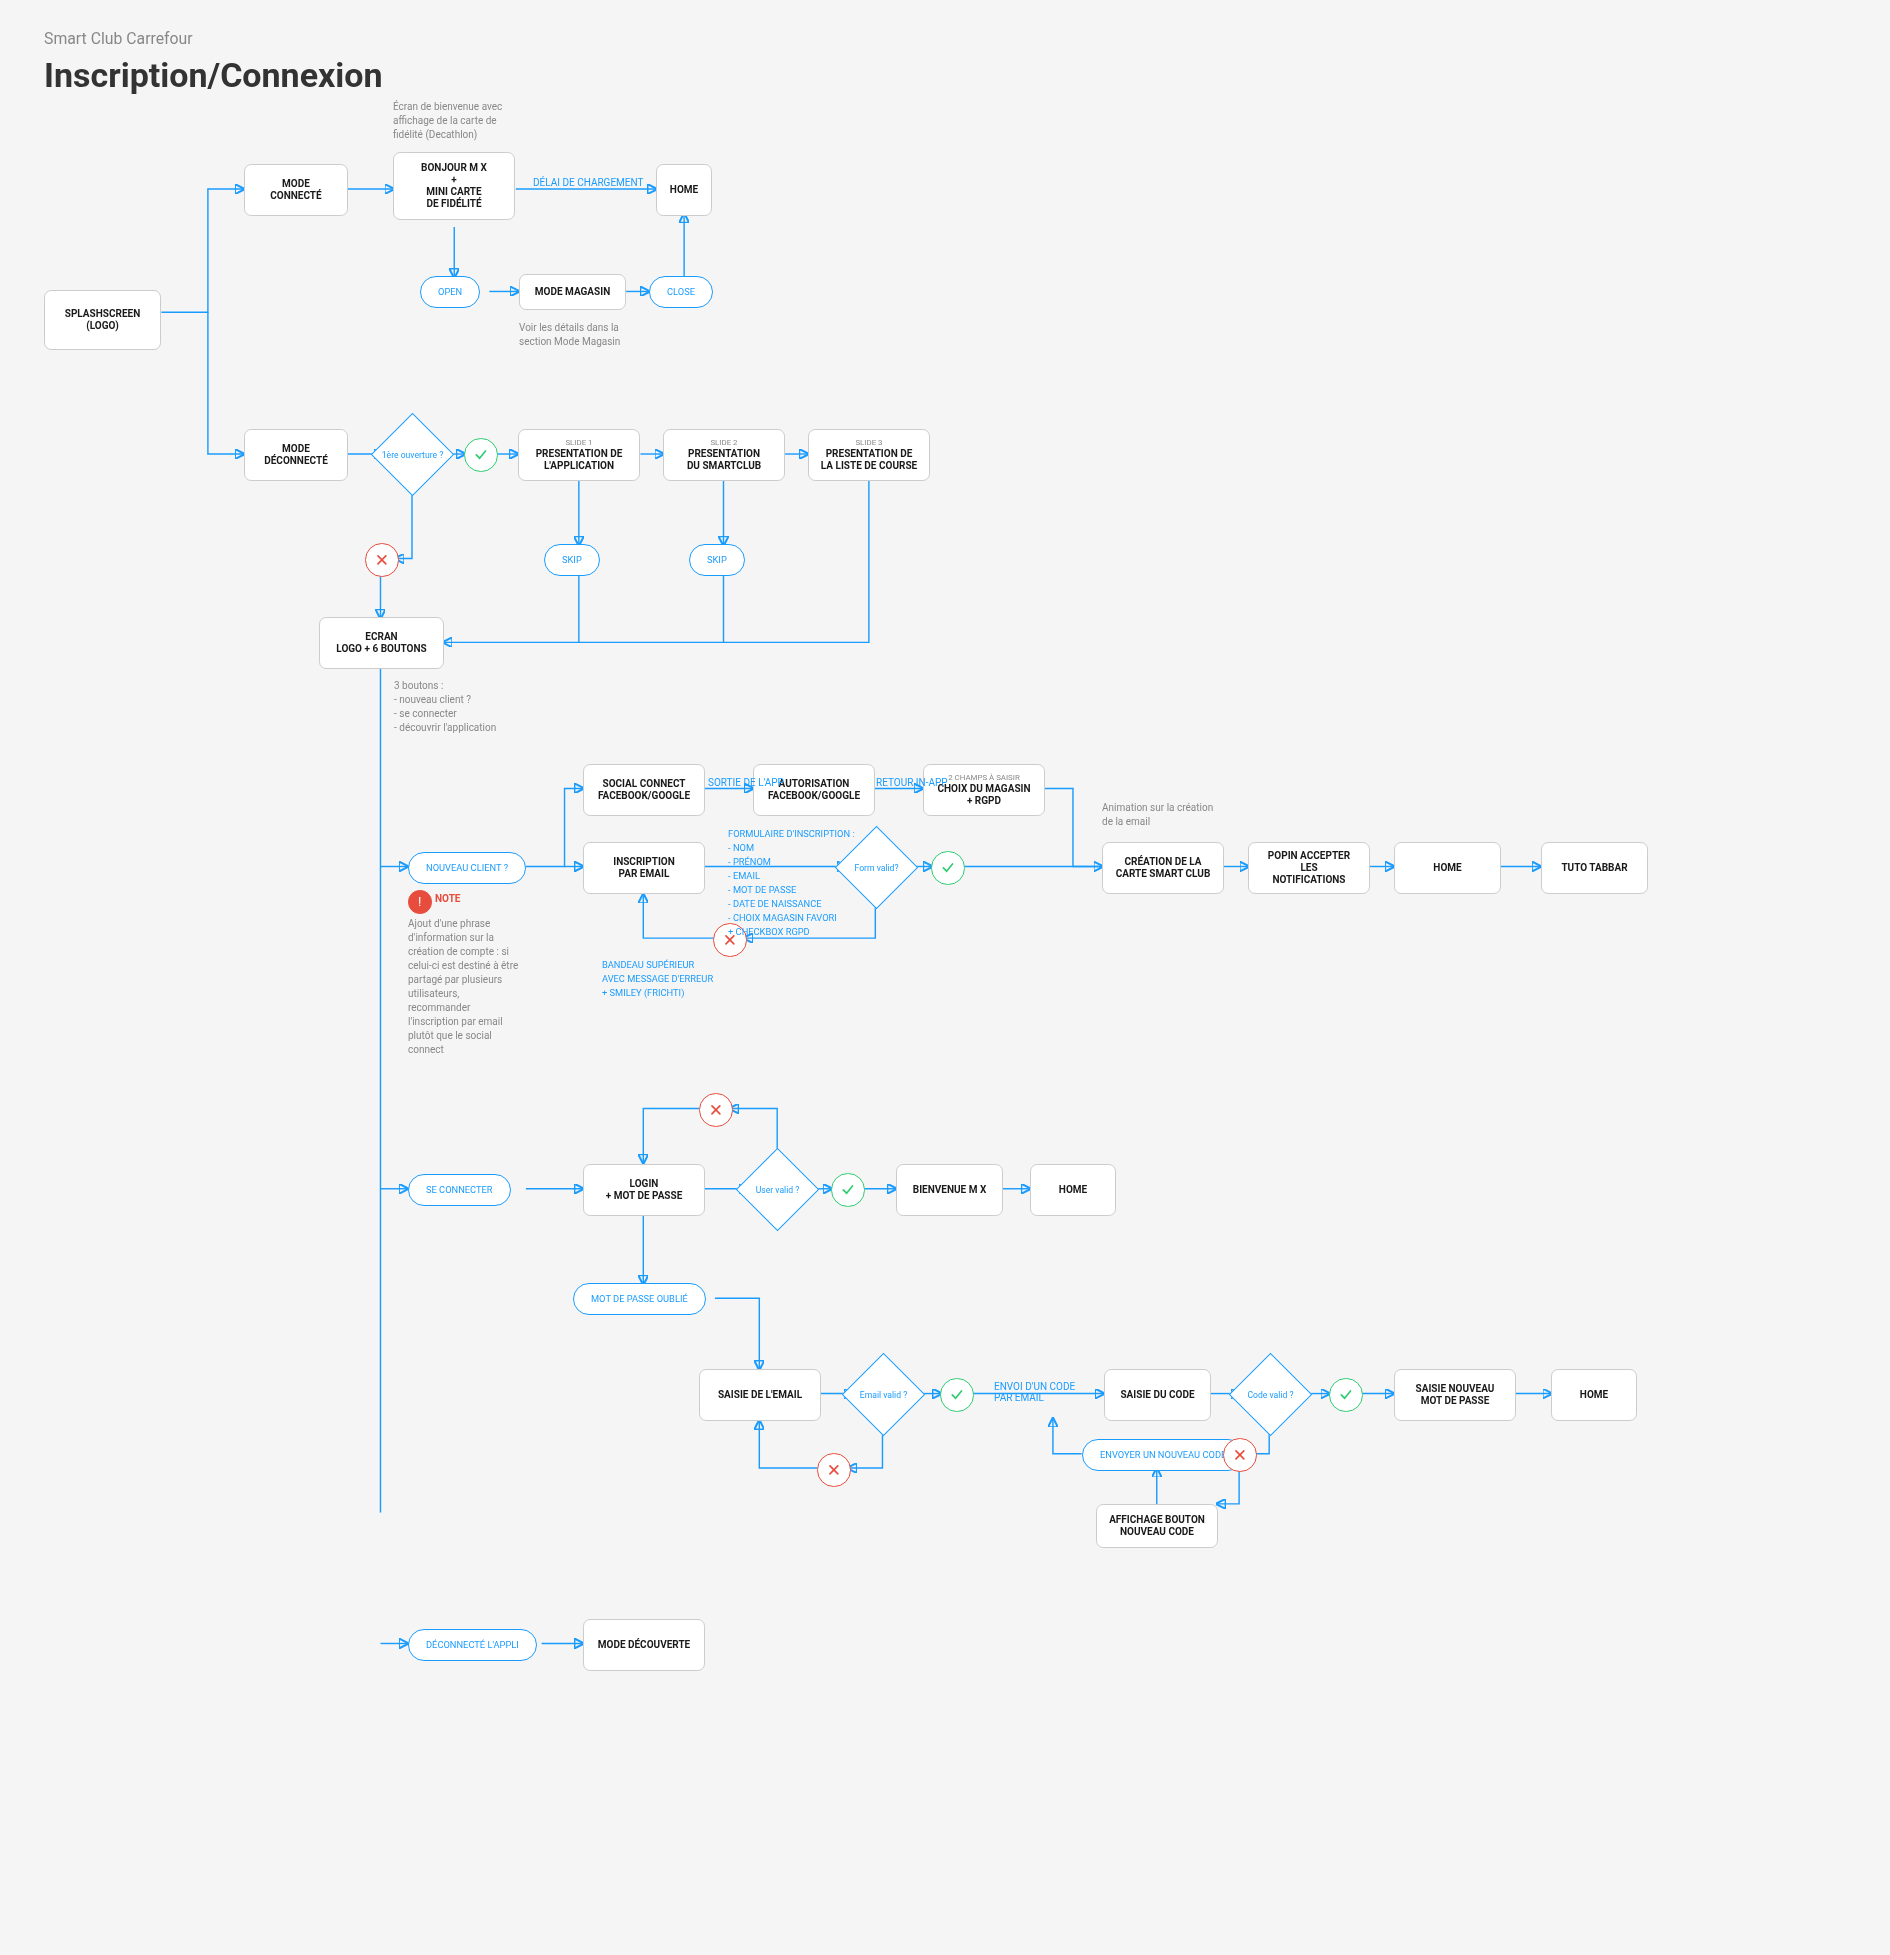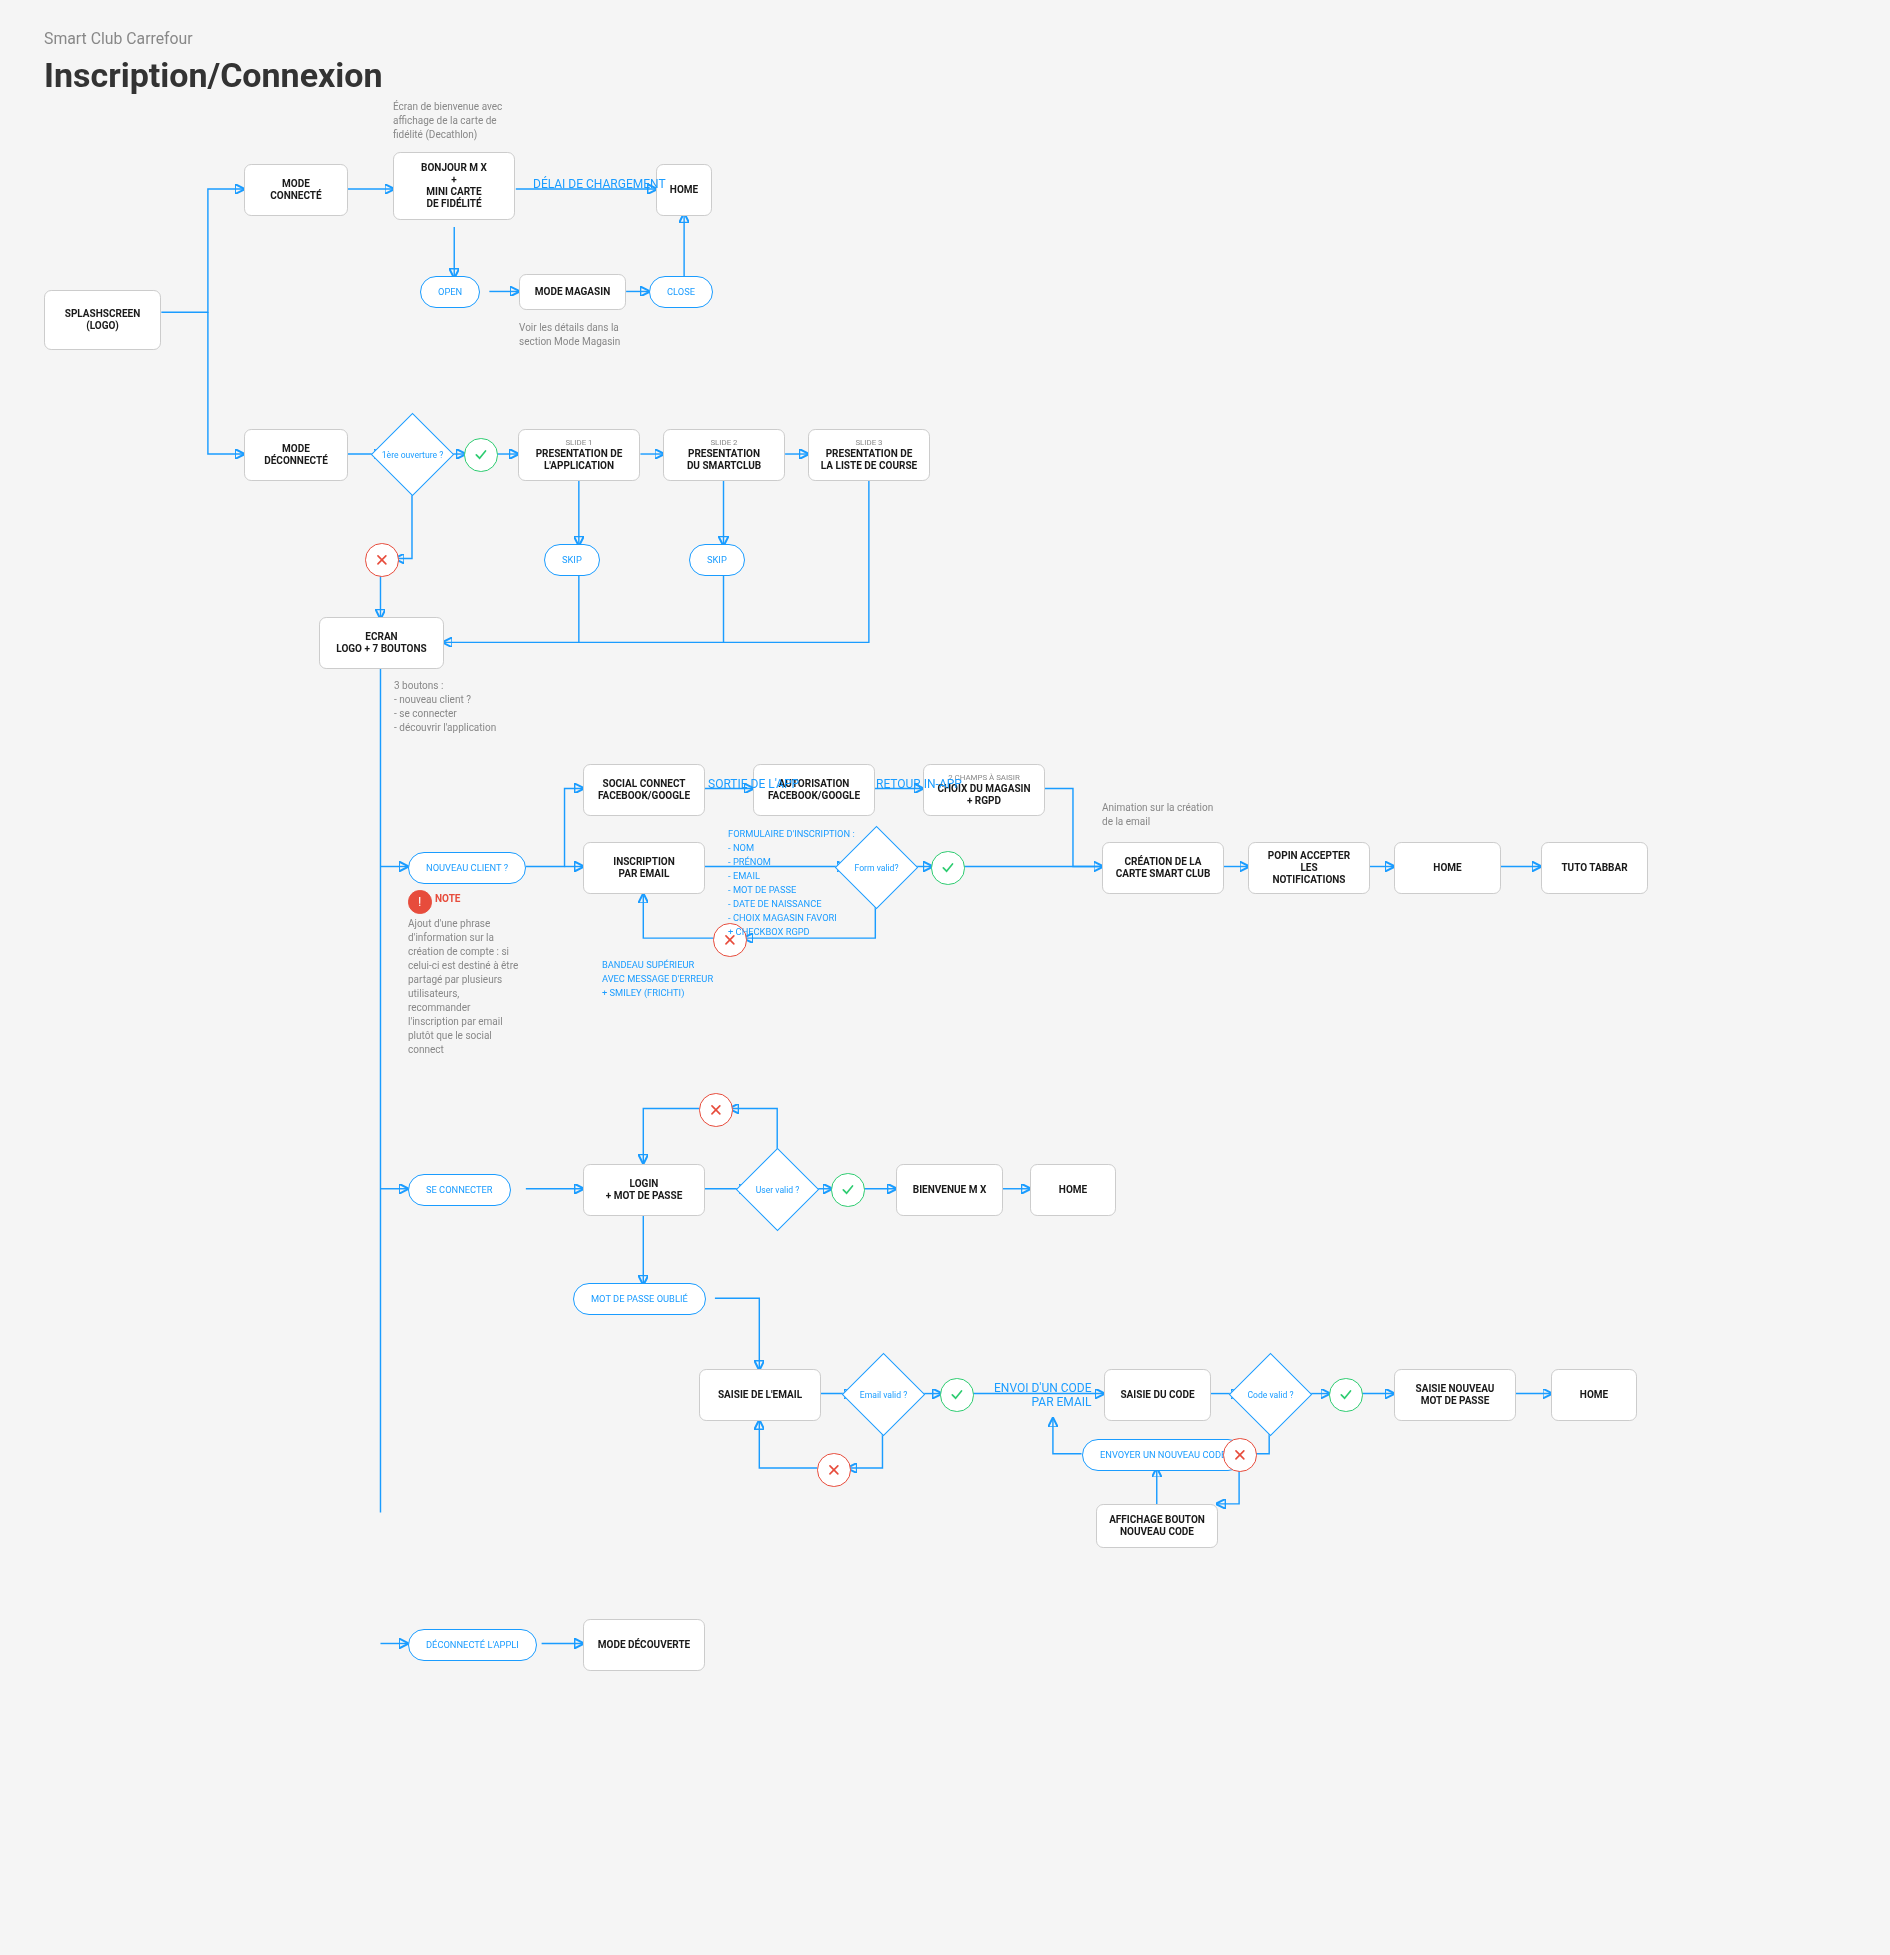--- a/index.html
+++ b/index.html
@@ -12,21 +12,21 @@
   .pill{position:absolute;display:flex;align-items:center;justify-content:center;text-align:center;font-size:9.3px;font-weight:400;color:#1a9cff;background:#fff;border:0.7px solid #1a9cff;border-radius:716px;padding:12px 17px;box-sizing:border-box;white-space:nowrap}
   .diamond{position:absolute;width:57px;height:57px;background:#fff;border:0.7px solid #1a9cff;transform:rotate(45deg)}
   .diamond span{position:absolute;top:50%;left:50%;transform:translate(-50%,-50%) rotate(-45deg);font-size:8.6px;color:#1a9cff;text-align:center;white-space:nowrap}
   .circ{position:absolute;width:31.5px;height:31.5px;border-radius:50%;background:#fff;display:flex;align-items:center;justify-content:center}
   .circ.ok{border:1.4px solid #2ecc71;color:#2ecc71}
   .circ.no{border:1.4px solid #e74c3c;color:#e74c3c}
   .circ.info{border:1.4px solid #e74c3c;background:#e74c3c;color:#fff;width:21.5px;height:21.5px;font-size:13px}
   .circ svg{width:15.8px;height:15.8px}
   .annot{position:absolute;font-size:10px;color:#888;line-height:1.4;white-space:pre-line}
   .annot-blue{position:absolute;font-size:9.3px;color:#1a9cff;line-height:1.5;white-space:pre-line}
-  .edge-label{position:absolute;font-size:12px;color:#1a9cff;text-align:right;white-space:pre-line}
+  .edge-label{position:absolute;font-size:10px;color:#1a9cff;text-align:left;white-space:pre-line}
   .note-title{position:absolute;font-size:10px;font-weight:700;color:#e74c3c}
   svg.wires{position:absolute;top:0;left:0;width:1891px;height:1955px;pointer-events:none}
   svg.wires path,svg.wires line{stroke:#1a9cff;stroke-width:2;fill:none}
 </style>
 </head>
 <body>
 
 <div class="canvas">
 
   <div class="title-block">
@@ -168,21 +168,21 @@
 
   <div class="node" style="left:244px;top:429px;width:104px;height:52px">MODE
 DÉCONNECTÉ</div>
   <div class="node" style="left:518px;top:429px;width:122px;height:52px"><span><span class="small">SLIDE 1</span><span>PRESENTATION DE
 L'APPLICATION</span></span></div>
   <div class="node" style="left:663px;top:429px;width:122px;height:52px"><span><span class="small">SLIDE 2</span><span>PRESENTATION
 DU SMARTCLUB</span></span></div>
   <div class="node" style="left:808px;top:429px;width:122px;height:52px"><span><span class="small">SLIDE 3</span><span>PRESENTATION DE
 LA LISTE DE COURSE</span></span></div>
   <div class="node" style="left:319px;top:617px;width:125px;height:52px">ECRAN
-LOGO + 7 BOUTONS</div>
+LOGO + 6 BOUTONS</div>
 
   <div class="node" style="left:583px;top:764px;width:122px;height:52px">SOCIAL CONNECT
 FACEBOOK/GOOGLE</div>
   <div class="node" style="left:753px;top:764px;width:122px;height:52px">AUTORISATION
 FACEBOOK/GOOGLE</div>
   <div class="node" style="left:923px;top:764px;width:122px;height:52px"><span><span class="small">2 CHAMPS À SAISIR</span><span>CHOIX DU MAGASIN
 + RGPD</span></span></div>
   <div class="node" style="left:583px;top:842px;width:122px;height:52px">INSCRIPTION
 PAR EMAIL</div>
   <div class="node" style="left:1102px;top:842px;width:122px;height:52px">CRÉATION DE LA

